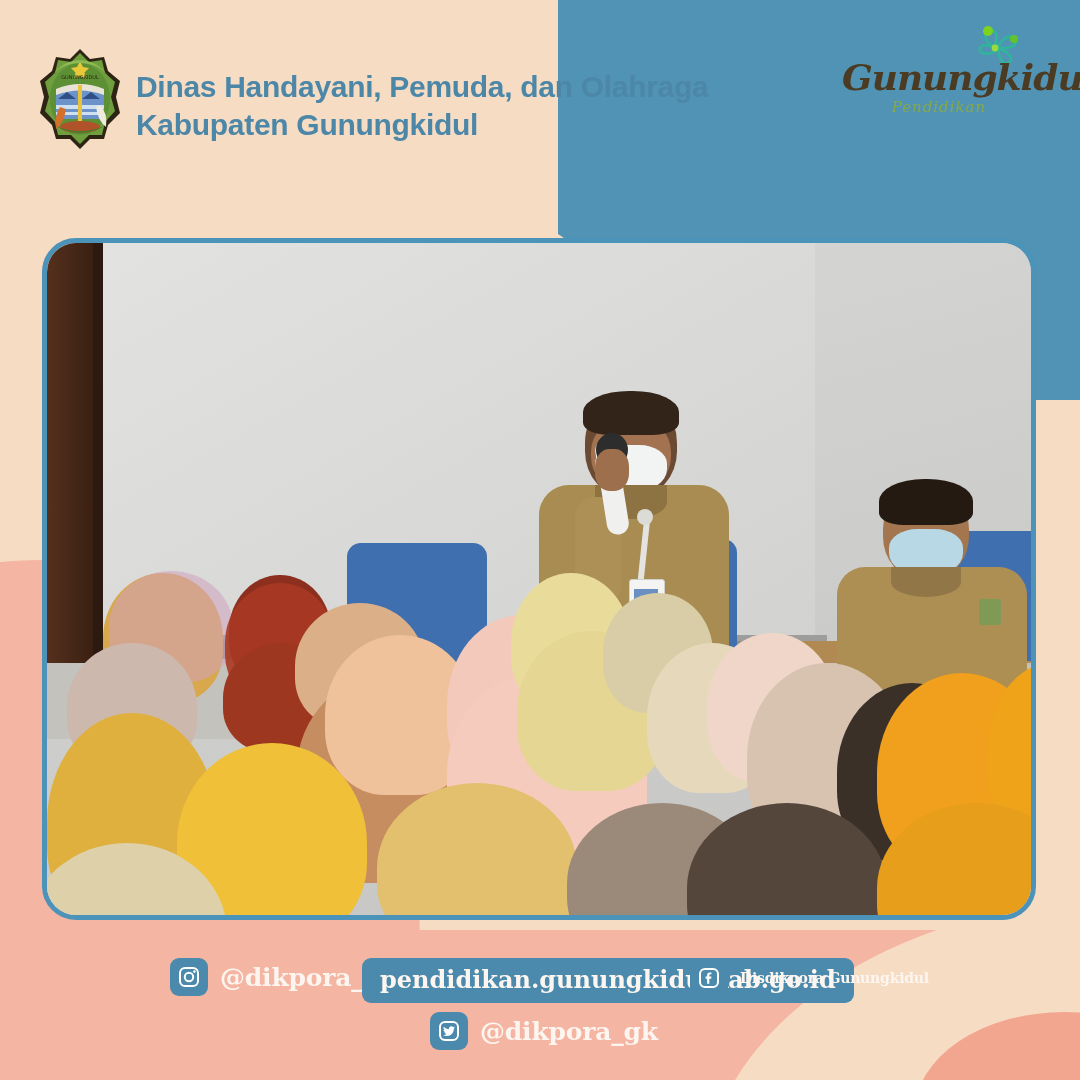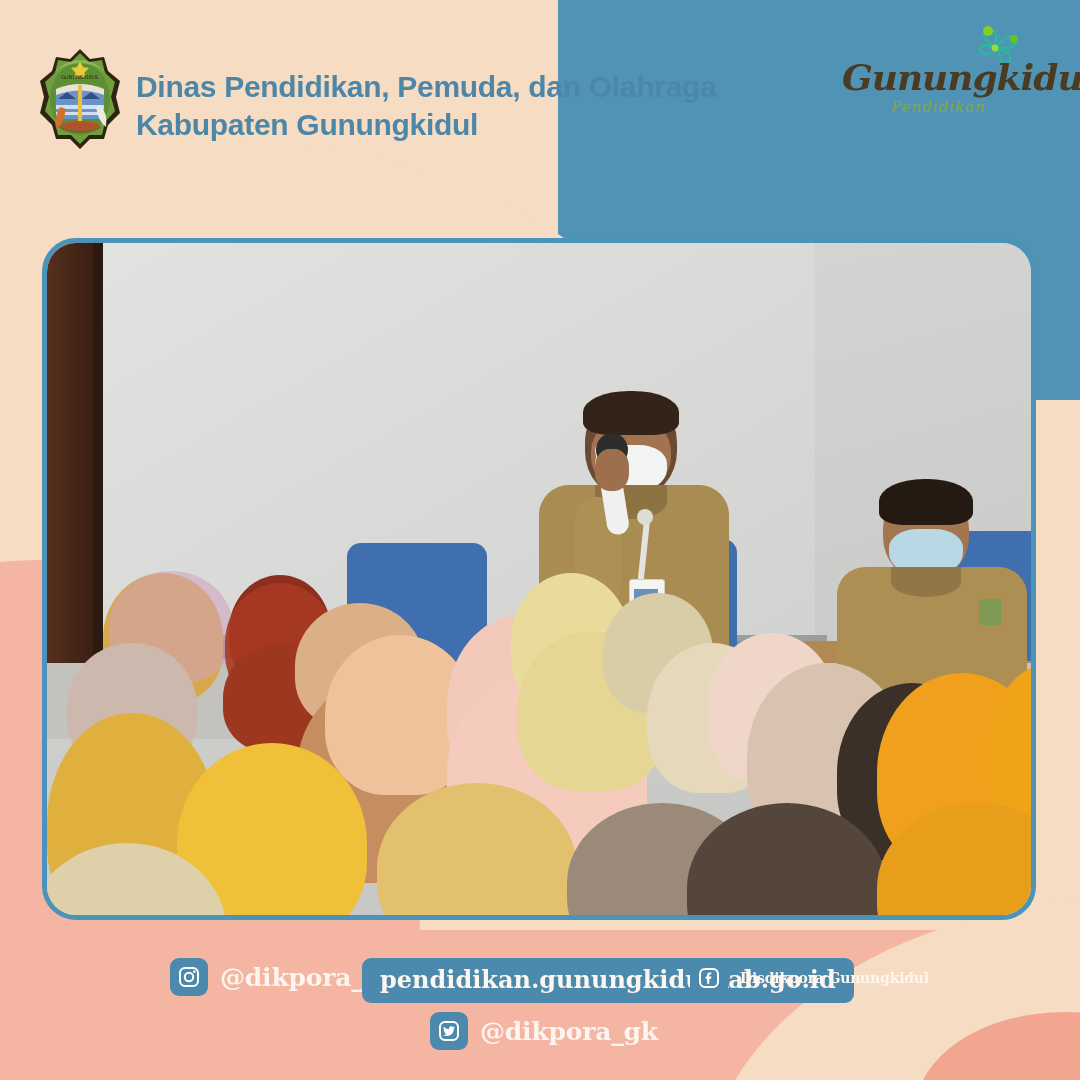--- a/index.html
+++ b/index.html
@@ -182,21 +182,21 @@
         <path d="M20 52 l9 -7 9 7 z M44 52 l9 -7 9 7 z" fill="#2f4f86"></path>
         <path d="M18 58 h48 v4 h-48 z M18 65 h48 v3 h-48 z" fill="#cfe0f0"></path>
         <rect x="40" y="38" width="4" height="40" fill="#e8c33a"></rect>
         <path d="M22 60 q-6 10 -4 22 q8 -6 10 -20 z" fill="#d4702a"></path>
         <path d="M62 58 q8 8 6 22 q-8 -6 -10 -20 z" fill="#eeeade"></path>
         <ellipse cx="42" cy="80" rx="20" ry="6" fill="#b0532a"></ellipse>
         <path d="M16 78 q26 12 52 0 q-26 16 -52 0 z" fill="#4d7a2c"></path>
       </svg>
     </div>
 
-    <div class="title">Dinas Pendidikan, Pemuda, dan Olahraga
+    <div class="title">Dinas Handayani, Pemuda, dan Olahraga
 Kabupaten Gunungkidul</div>
 
     <div class="gk-logo">
       <svg class="flourish" width="60" height="46" style="position:absolute;left:126px;top:0;" viewBox="0 0 60 46">
         <g fill="none" stroke="#2fb59a" stroke-width="2.6" stroke-linecap="round">
           <path d="M28 26 C16 20 14 10 22 8 C29 6 30 18 26 24"></path>
           <path d="M30 24 C38 12 48 12 48 19 C48 26 36 27 31 25"></path>
           <path d="M31 27 C42 30 46 38 40 41 C34 44 31 34 30 28"></path>
           <path d="M29 28 C20 34 10 32 12 26 C14 21 25 24 28 27"></path>
         </g>

